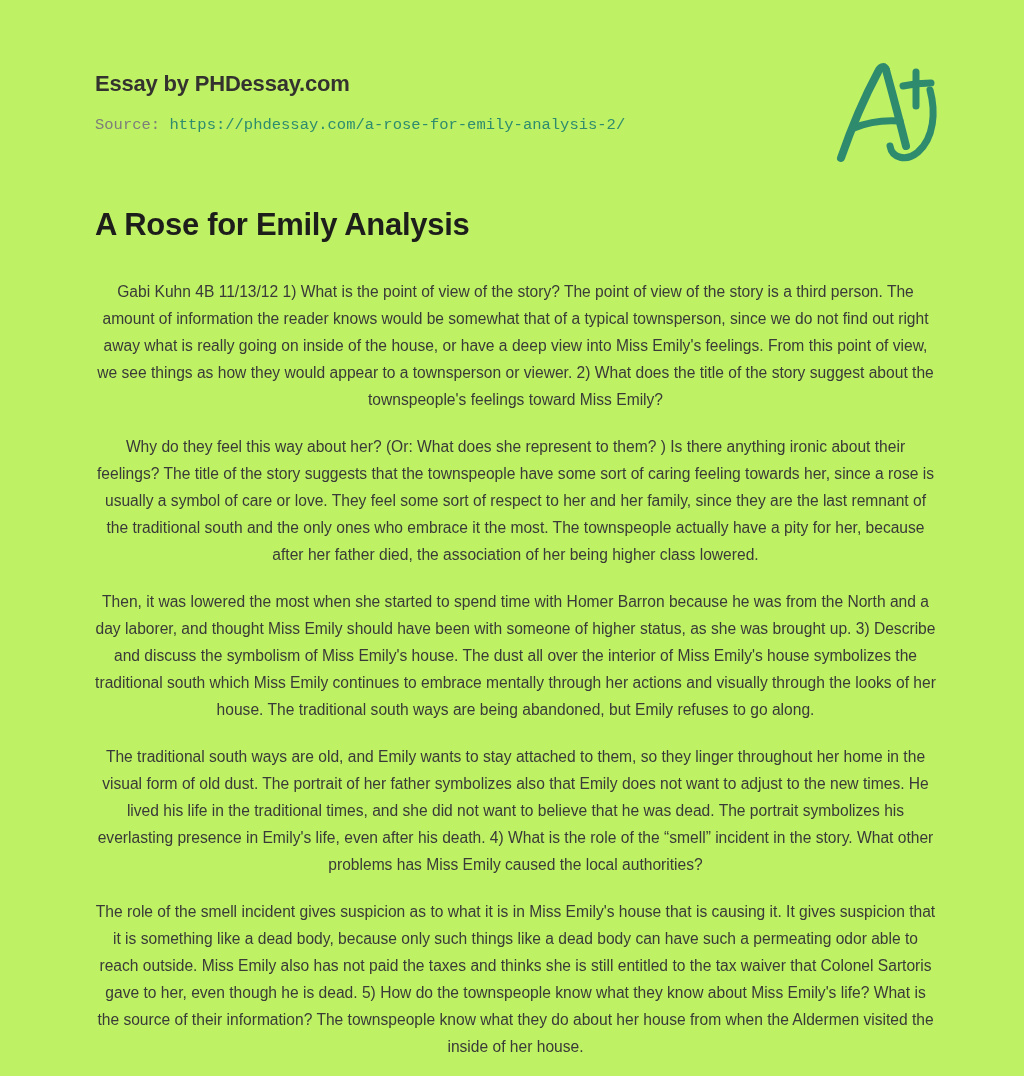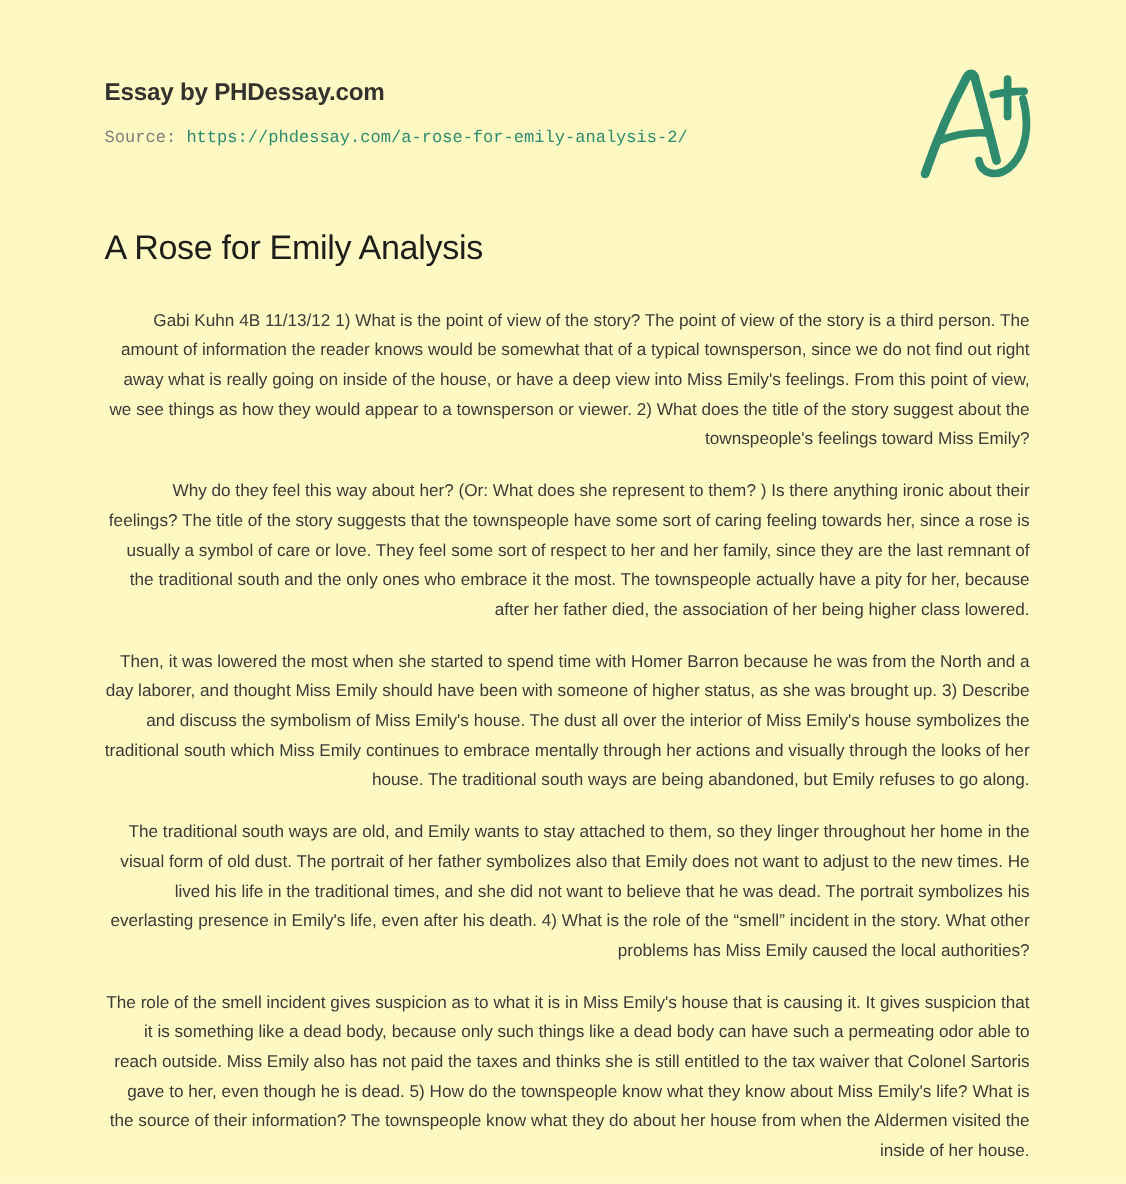--- a/index.html
+++ b/index.html
@@ -12,21 +12,21 @@
     background: #fdf9f3;
     font-family: "Liberation Sans", sans-serif;
     overflow: hidden;
   }
   .page {
     position: relative;
     width: 1024px;
     height: 1076px;
     box-sizing: border-box;
     padding: 0 88px 0 95px;
-    background: #fef9c3;
+    background: #bef264;
   }
 
   
   .header {
     position: relative;
     padding-top: 72px;
   }
   .brand-line {
     font-size: 22px;
     font-weight: bold;
@@ -52,37 +52,37 @@
     right: -6px;
     width: 112px;
     height: 106px;
   }
   .logo svg { display: block; width: 112px; height: 106px; }
 
   
   .doc-title {
     margin-top: 72px;
     font-size: 31px;
-    font-weight: normal;
+    font-weight: bold;
     color: #1d1d1b;
     letter-spacing: -0.3px;
     line-height: 1.15;
   }
 
   
   .body-copy {
     margin-top: 36px;
     max-width: 842px;
   }
   .body-copy p {
     margin: 0 0 20px 0;
     font-size: 15.6px;
     line-height: 27px;
     color: #3a3a38;
-    text-align: right;
+    text-align: center;
   }
   .body-copy p:last-child { margin-bottom: 16px; }
 </style>
 </head>
 <body>
 
 <div class="page">
 
   <div class="header">
     <div class="brand-line">Essay by PHDessay.com</div>

